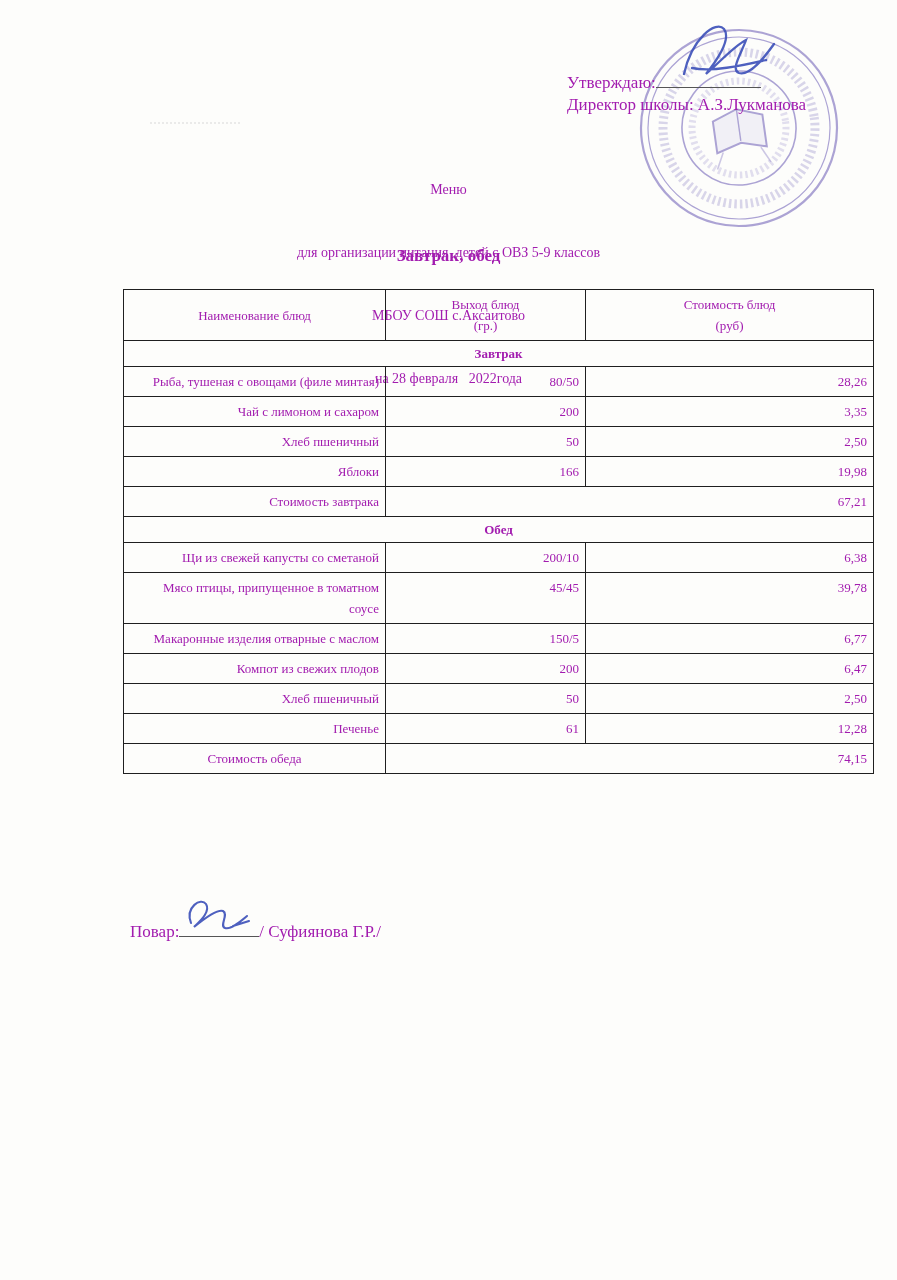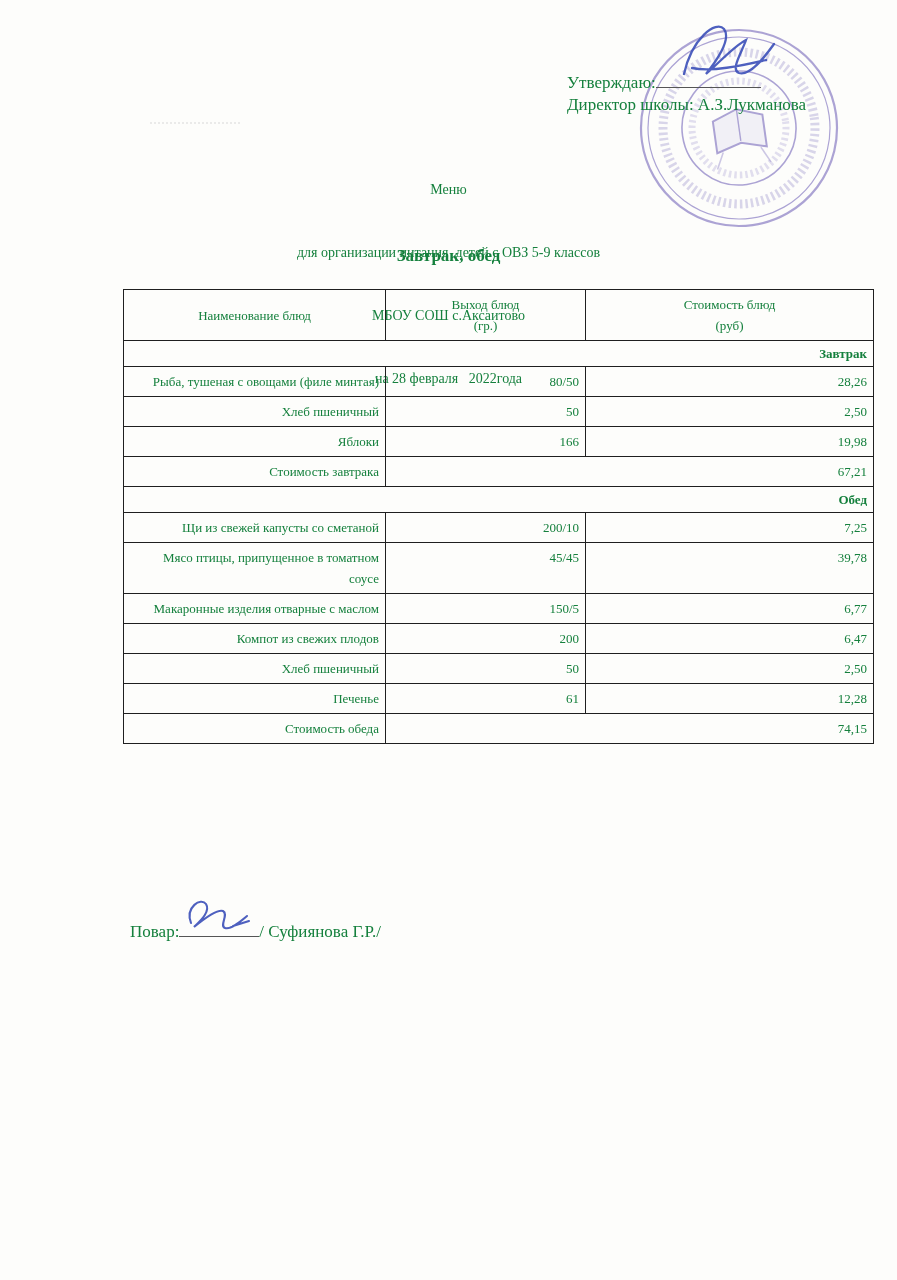--- a/index.html
+++ b/index.html
@@ -3,21 +3,21 @@
 <meta charset="utf-8">
 <style>
   html, body { margin: 0; padding: 0; background: #e9e9e9; }
   .page {
     position: relative;
     width: 897px;
     height: 1280px;
     margin: 0 auto;
     background: #fdfdfb;
     font-family: "Liberation Serif", "DejaVu Serif", serif;
-    color: #15803d;
+    color: #a21caf;
     overflow: hidden;
   }
   .approval {
     position: absolute;
     top: 72px;
     left: 567px;
     font-size: 17px;
     line-height: 22px;
     white-space: nowrap;
   }
@@ -61,26 +61,26 @@
     text-align: right;
     font-weight: normal;
     overflow: hidden;
   }
   table.menu thead th {
     text-align: center;
     vertical-align: middle;
     height: 42px;
   }
   tr.section-row td {
-    text-align: right;
+    text-align: center;
     font-weight: bold;
     padding: 2px 6px;
   }
   td.total-label { font-weight: bold; }
-  td.total-label.centered { }
+  td.total-label.centered { text-align: center; }
   td.total-value { font-weight: bold; text-align: center; vertical-align: middle; }
   .footer {
     position: absolute;
     top: 922px;
     left: 130px;
     font-size: 17px;
   }
   .cook-line {
     position: relative;
     display: inline-block;
@@ -170,20 +170,25 @@
         <tr class="section-row">
           <td colspan="3">Завтрак</td>
         </tr>
 
         <tr>
           <td>Рыба, тушеная с овощами (филе минтая)</td>
           <td>80/50</td>
           <td>28,26</td>
         </tr>
         <tr>
+          <td>Чай с лимоном и сахаром</td>
+          <td>200</td>
+          <td>3,35</td>
+        </tr>
+        <tr>
           <td>Хлеб пшеничный</td>
           <td>50</td>
           <td>2,50</td>
         </tr>
         <tr>
           <td>Яблоки</td>
           <td>166</td>
           <td>19,98</td>
         </tr>
 
@@ -192,21 +197,21 @@
           <td class="total-value" colspan="2">67,21</td>
         </tr>
 
         <tr class="section-row">
           <td colspan="3">Обед</td>
         </tr>
 
         <tr>
           <td>Щи из свежей капусты со сметаной</td>
           <td>200/10</td>
-          <td>7,25</td>
+          <td>6,38</td>
         </tr>
         <tr>
           <td>Мясо птицы, припущенное в томатном соусе</td>
           <td>45/45</td>
           <td>39,78</td>
         </tr>
         <tr>
           <td>Макаронные изделия отварные с маслом</td>
           <td>150/5</td>
           <td>6,77</td>

